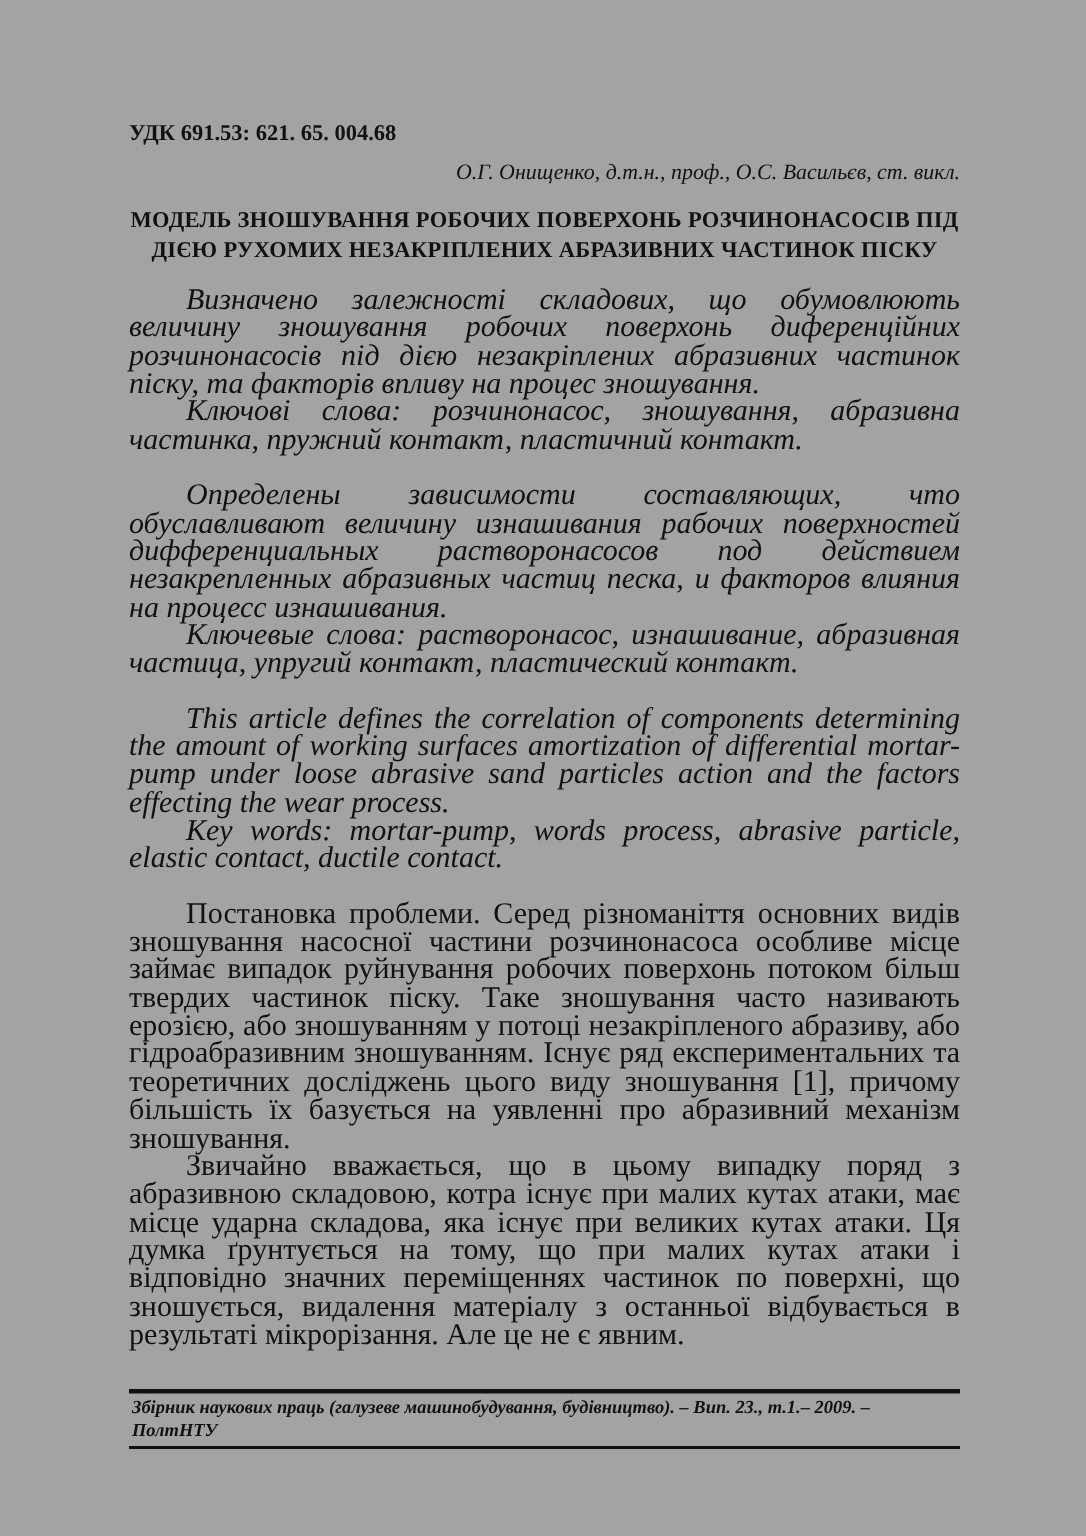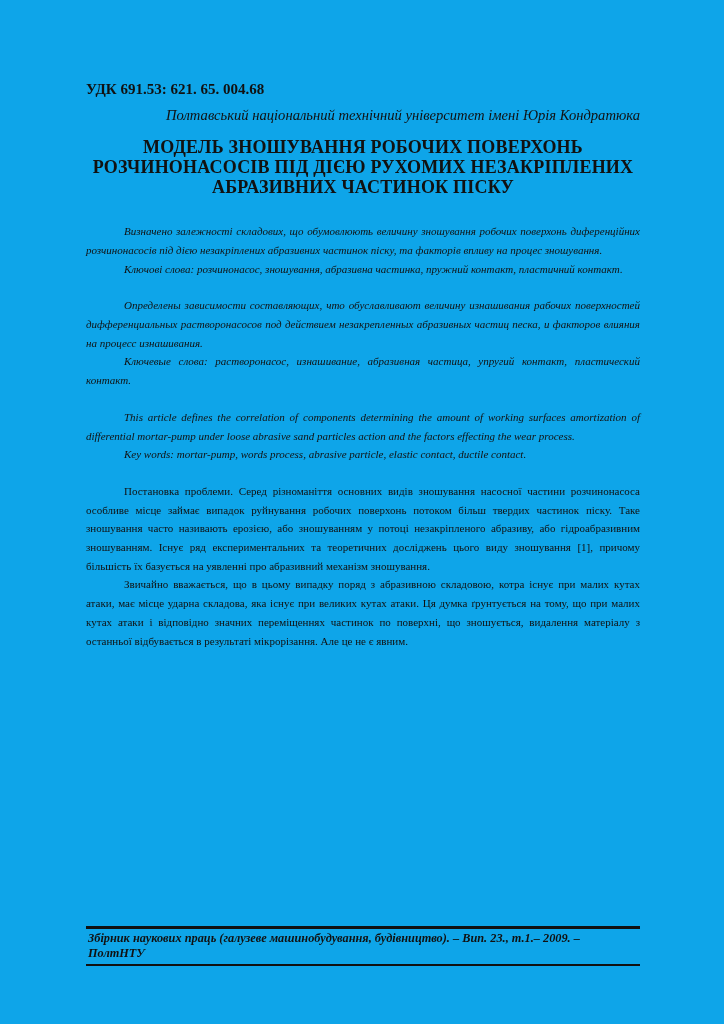--- a/index.html
+++ b/index.html
@@ -2,21 +2,21 @@
 <html><head>
 <meta charset="utf-8">
 <style>
   * { margin: 0; padding: 0; box-sizing: border-box; }
   html, body { background: #ffffff; }
   .page {
     position: relative;
     width: 724px;
     height: 1024px;
     margin: 0 auto;
-    background: #0ea5e9;
+    background: #a3a3a3;
     color: #111111;
     font-family: "Liberation Serif", "DejaVu Serif", serif;
     overflow: hidden;
   }
   .content {
     padding: 80px 84px 0 86px;
   }
   .udc {
     font-weight: bold;
     font-size: 15px;
@@ -25,30 +25,30 @@
   }
   .byline {
     text-align: right;
     font-style: italic;
     font-size: 14.6px;
     line-height: 18.4px;
   }
   .paper-title {
     text-align: center;
     font-weight: bold;
-    font-size: 18px;
+    font-size: 15px;
     line-height: 19.6px;
     margin-top: 14px;
-    margin-bottom: 25px;
+    margin-bottom: 13px;
     letter-spacing: 0.2px;
   }
   p.jp {
     text-align: justify;
     text-indent: 38px;
-    font-size: 11px;
+    font-size: 20px;
     line-height: 18.7px;
   }
   .abstract p { font-style: italic; }
   .block-gap { height: 18px; }
   .body-para b { font-weight: normal; }
   .footer {
     position: absolute;
     left: 86px;
     right: 84px;
     bottom: 58px;
@@ -64,21 +64,21 @@
 </style>
 </head>
 <body>
 
 <div class="page">
   <div class="content">
 
     <div class="udc">УДК 691.53: 621. 65. 004.68</div>
 
     <div class="byline">
-      <div>Полтавський національний технічний університет імені Юрія Кондратюка</div>
+      <div>О.Г. Онищенко, д.т.н., проф., О.С. Васильєв, ст. викл.</div>
     </div>
 
     <h1 class="paper-title">МОДЕЛЬ ЗНОШУВАННЯ РОБОЧИХ ПОВЕРХОНЬ РОЗЧИНОНАСОСІВ ПІД ДІЄЮ РУХОМИХ НЕЗАКРІПЛЕНИХ АБРАЗИВНИХ ЧАСТИНОК ПІСКУ</h1>
 
     <div class="abstract">
       <p class="jp">Визначено залежності складових, що обумовлюють величину зношування робочих поверхонь диференційних розчинонасосів під дією незакріплених абразивних частинок піску, та факторів впливу на процес зношування.</p>
       <p class="jp">Ключові слова: розчинонасос, зношування, абразивна частинка, пружний контакт, пластичний контакт.</p>
     </div>
 
     <div class="block-gap"></div>

